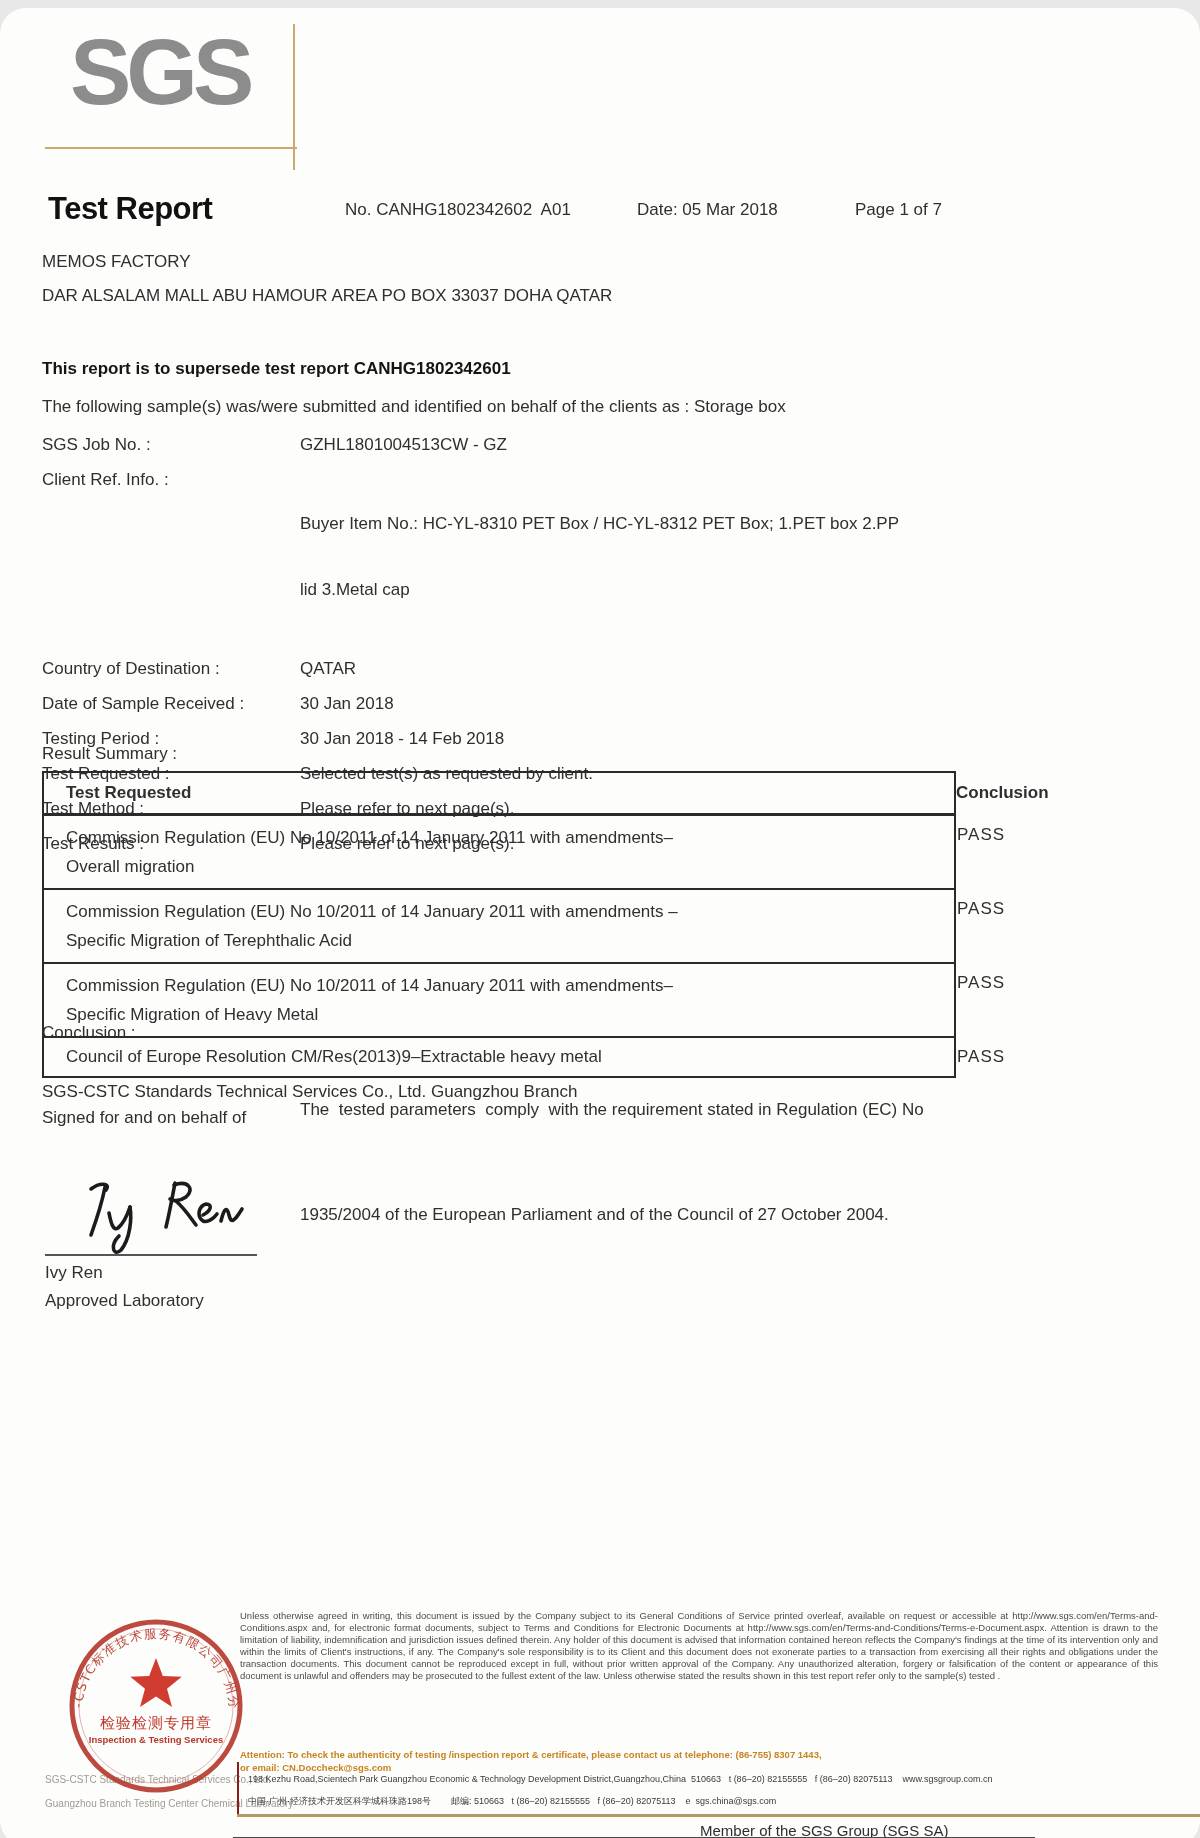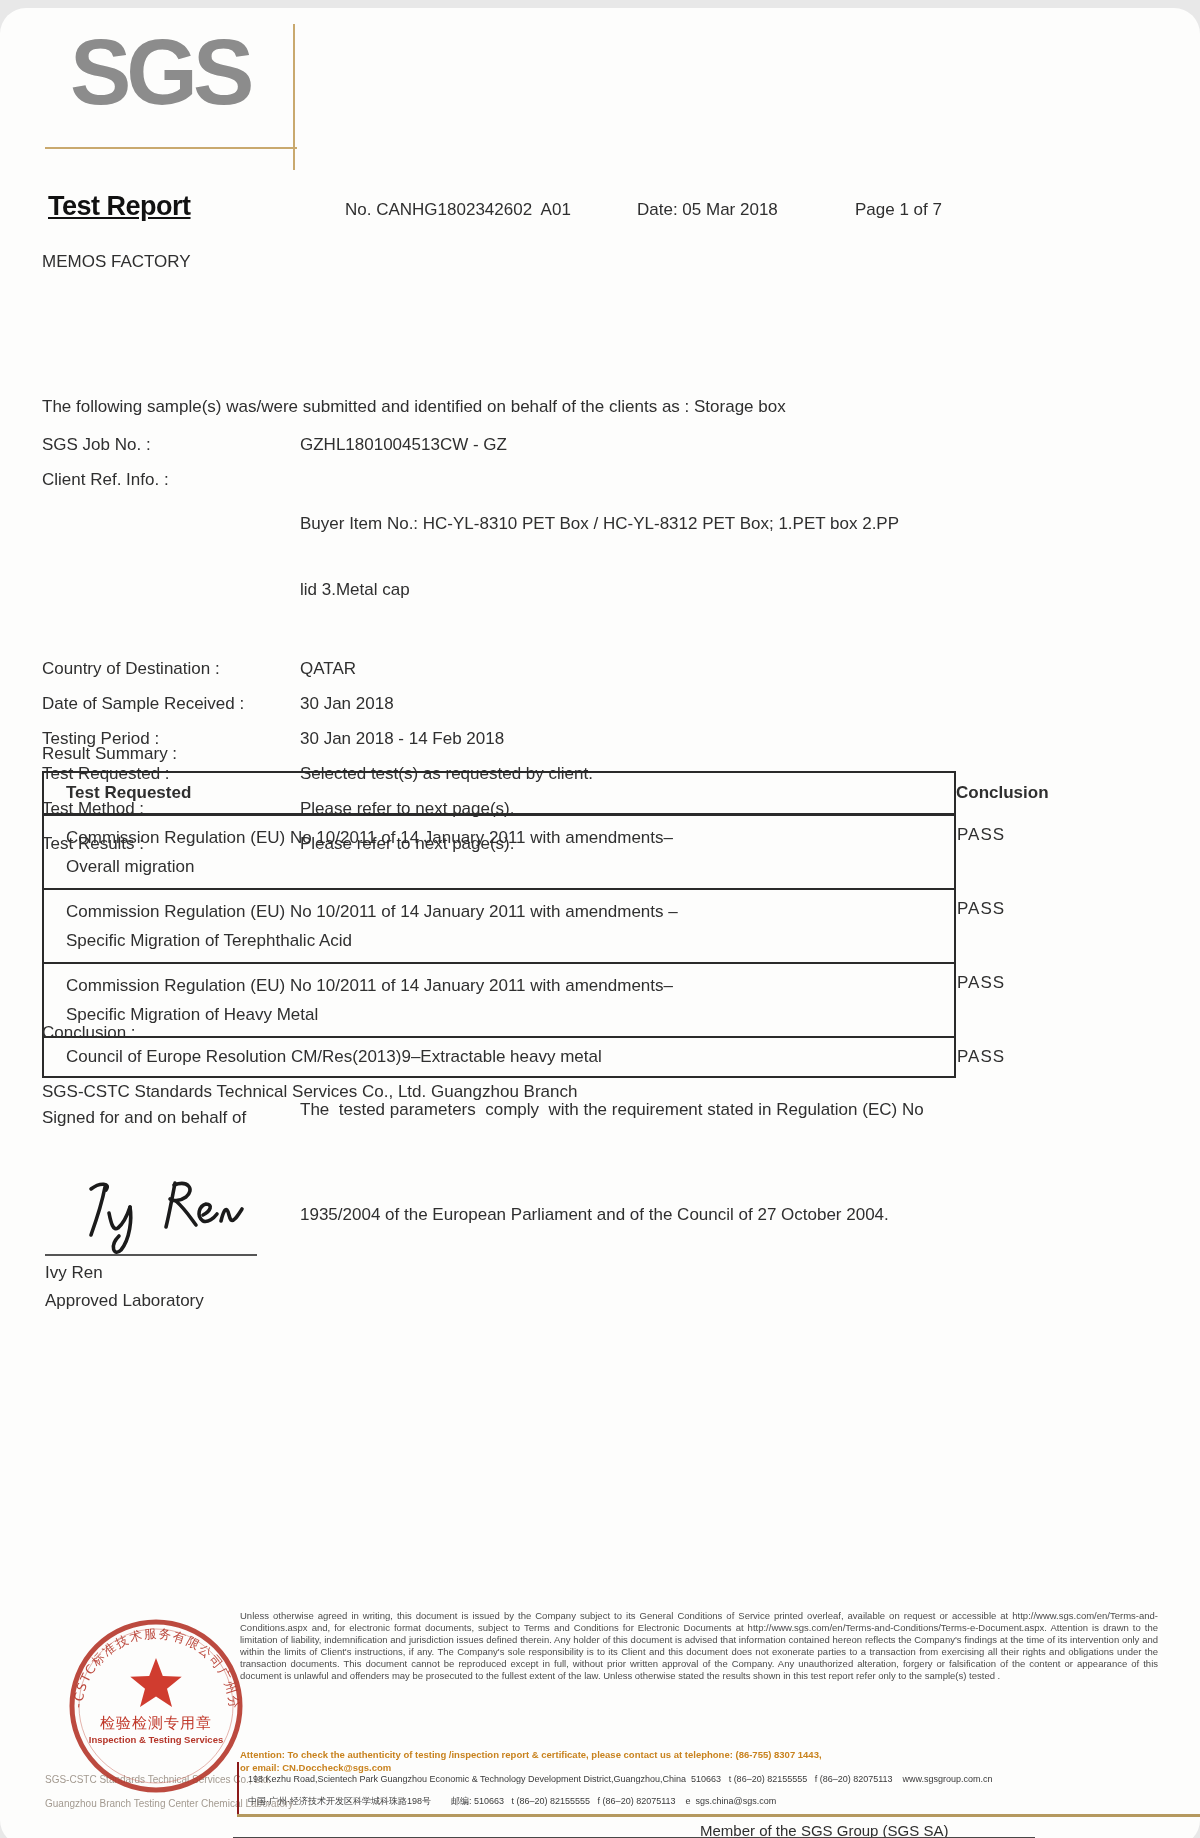--- a/index.html
+++ b/index.html
@@ -7,21 +7,21 @@
     position:relative;width:1200px;height:1838px;background:#fdfdfc;
     margin:8px auto;overflow:hidden;
     font-family:"Liberation Sans","DejaVu Sans",sans-serif;color:#333;border-radius:26px;
   }
   .abs{position:absolute;}
   
   .logo-text{font-size:92px;font-weight:bold;color:#8c8c8c;letter-spacing:-5px;line-height:1;}
   .logo-vline{width:2px;height:146px;background:#c9a96e;}
   .logo-hline{height:2px;width:252px;background:#c9a96e;}
   
-  .doc-title{font-size:27px;font-weight:bold;color:#111;letter-spacing:-0.5px;text-decoration:underline;}
+  .doc-title{font-size:31px;font-weight:bold;color:#111;letter-spacing:-0.5px;}
   .hdr-meta{font-size:17px;color:#2f2f2f;white-space:pre;}
   .body-text{font-size:17px;color:#2f2f2f;line-height:22px;}
   .bold{font-weight:bold;color:#151515;}
   
   .fields{width:1118px;}
   .field-row{display:flex;margin-bottom:13px;}
   .field-label{width:258px;flex:0 0 258px;font-size:17px;color:#2f2f2f;line-height:22px;}
   .field-value{flex:1;font-size:17px;color:#2f2f2f;line-height:22px;white-space:pre-wrap;}
   
   table.results{border-collapse:collapse;width:900px;table-layout:fixed;}
@@ -55,21 +55,23 @@
   </div>
   <div class="abs logo-vline" style="left:293px;top:16px;"></div>
   <div class="abs logo-hline" style="left:45px;top:139px;"></div>
 
   <div class="abs doc-title" style="left:48px;top:183px;">Test Report</div>
   <div class="abs hdr-meta" style="left:345px;top:192px;">No. CANHG1802342602  A01</div>
   <div class="abs hdr-meta" style="left:637px;top:192px;">Date: 05 Mar 2018</div>
   <div class="abs hdr-meta" style="left:855px;top:192px;">Page 1 of 7</div>
 
   <div class="abs body-text" style="left:42px;top:243px;">MEMOS FACTORY</div>
-
+  <div class="abs body-text" style="left:42px;top:277px;">DAR ALSALAM MALL ABU HAMOUR AREA PO BOX 33037 DOHA QATAR</div>
+
+  <div class="abs body-text bold" style="left:42px;top:350px;">This report is to supersede test report CANHG1802342601</div>
   <div class="abs body-text" style="left:42px;top:388px;">The following sample(s) was/were submitted and identified on behalf of the clients as : Storage box</div>
 
   <div class="abs fields" style="left:42px;top:426px;">
     <div class="field-row">
       <div class="field-label">SGS Job No. :</div>
       <div class="field-value">GZHL1801004513CW - GZ</div>
     </div>
     <div class="field-row">
       <div class="field-label">Client Ref. Info. :</div>
       <div class="field-value">

